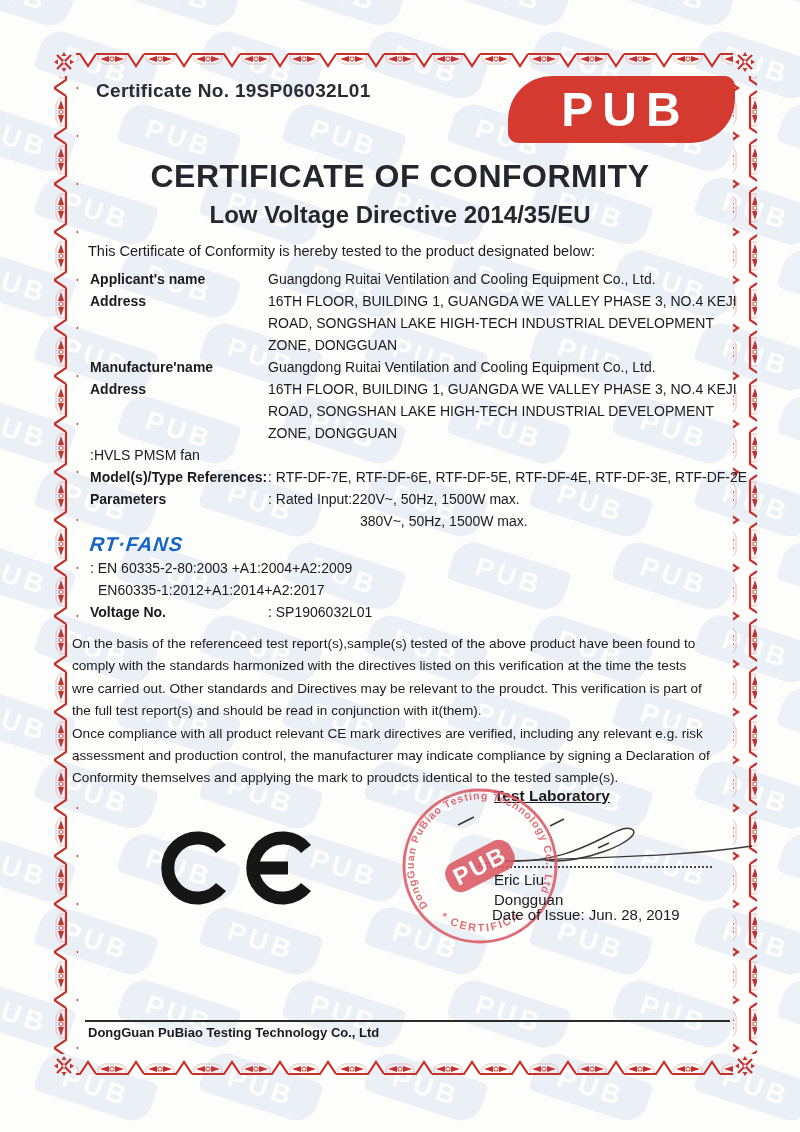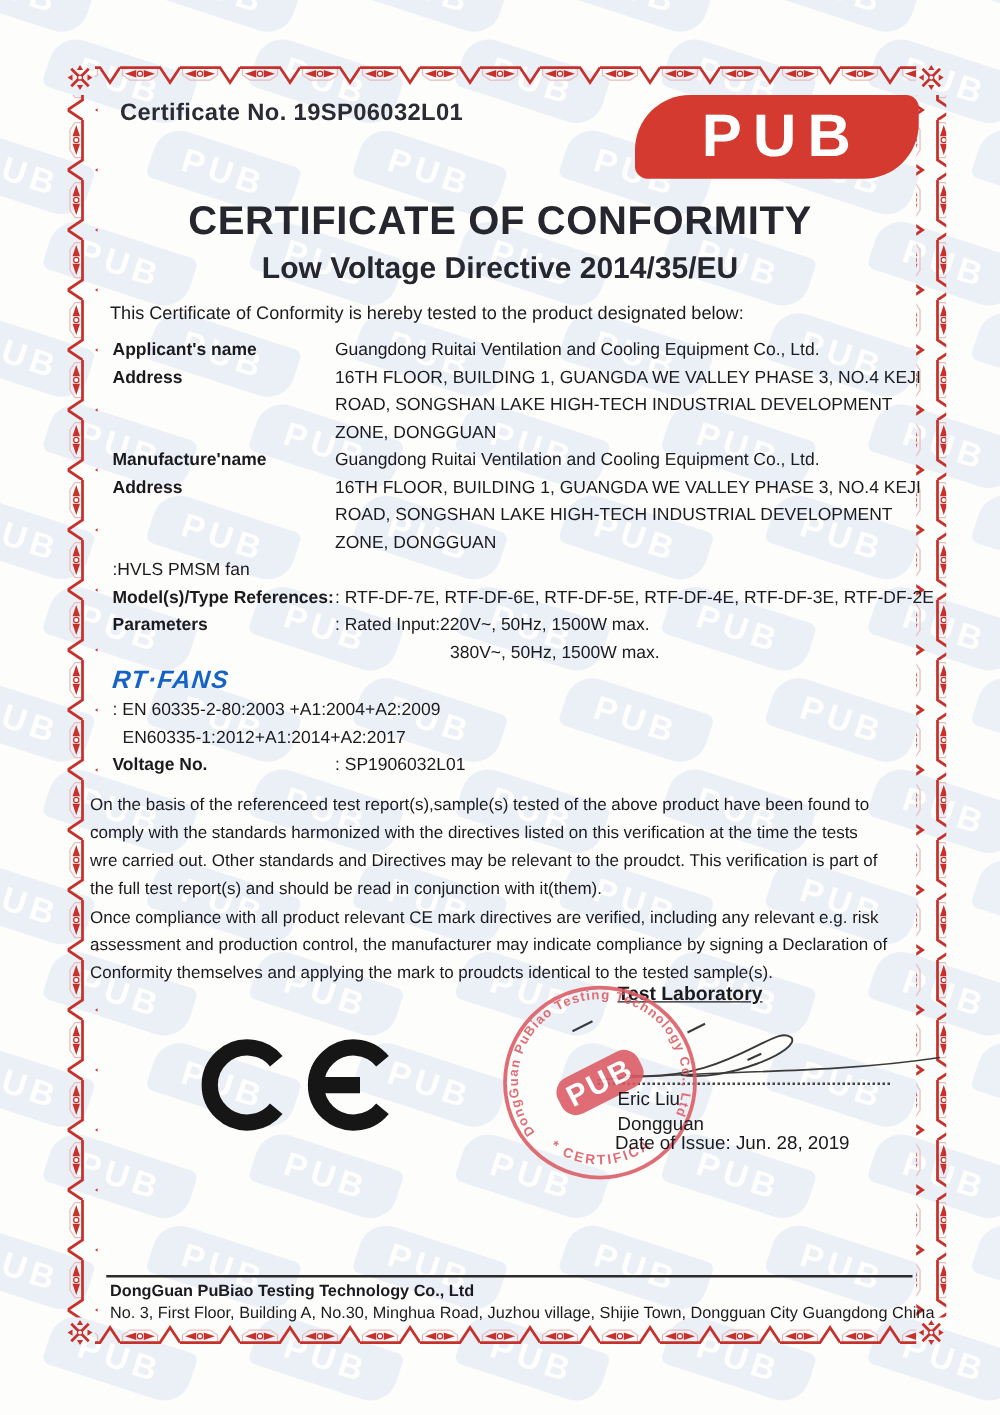--- a/index.html
+++ b/index.html
@@ -485,16 +485,15 @@
         <textPath href="#arcBottom">* CERTIFICATE *</textPath>
       </text>
       <g transform="rotate(-27)">
         <rect class="leaf" x="-36" y="-16" width="72" height="32" rx="13"></rect>
         <text class="leaftext" y="8" text-anchor="middle" font-size="24">PUB</text>
       </g>
     </svg>
 
     <div class="f-line"></div>
     <div class="f-company">DongGuan PuBiao Testing Technology Co., Ltd</div>
-    <div class="f-address">No. 3, First Floor, Building A, No.30, Minghua Road, Juzhou village, Shijie Town, Dongguan City Guangdong China</div>
 
   </div>
 </div>
 
 </body></html>

